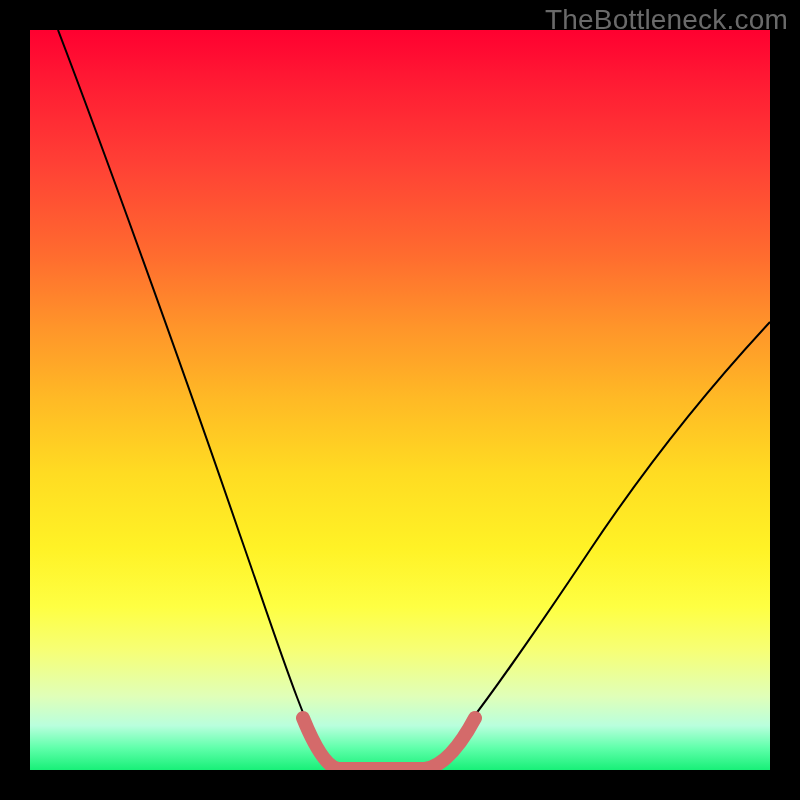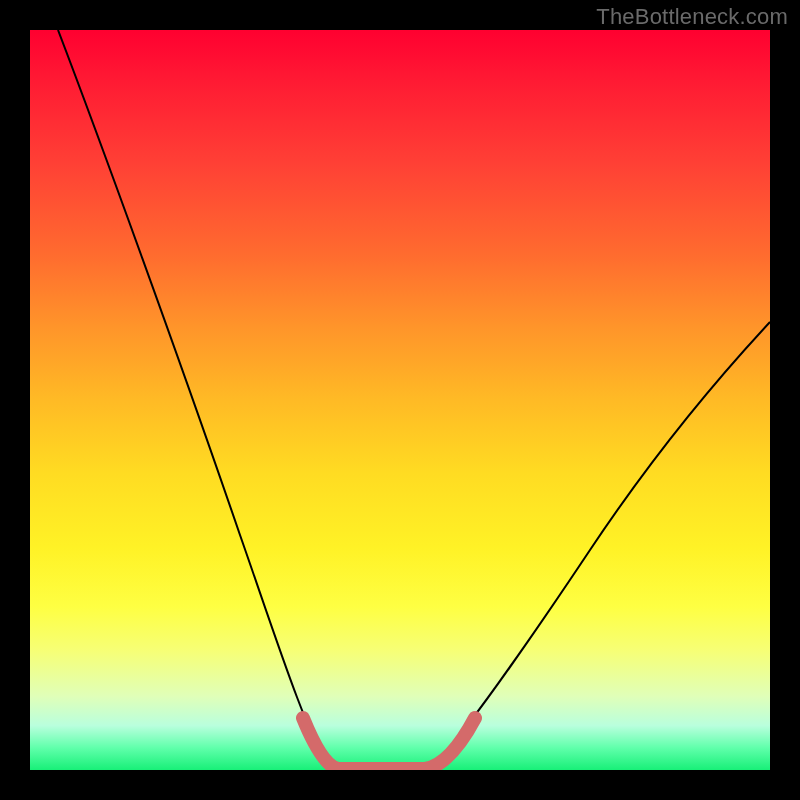--- a/index.html
+++ b/index.html
@@ -55,21 +55,21 @@
     top: 0;
     left: 0;
     width: 100%;
     height: 100%;
   }
   .watermark {
     position: absolute;
     top: 4px;
     right: 12px;
     color: #6a6a6a;
-    font-size: 22px;
+    font-size: 28px;
     letter-spacing: 0.2px;
   }
 </style>
 </head>
 <body>
 
 <div class="frame">
   <div class="plot">
     <div class="gradient"></div>
     <svg class="curves" viewBox="0 0 740 740" preserveAspectRatio="none">

